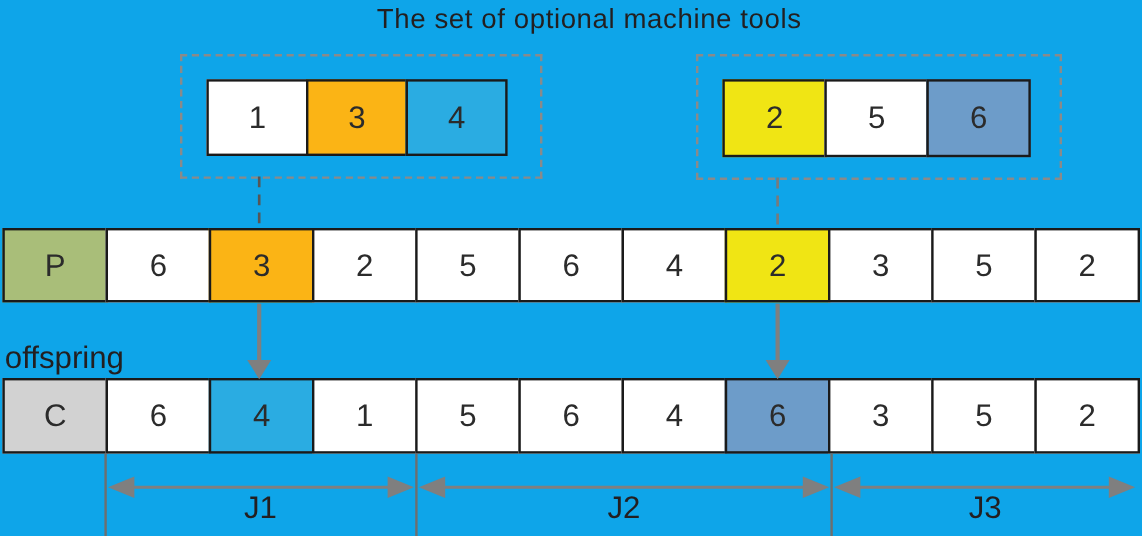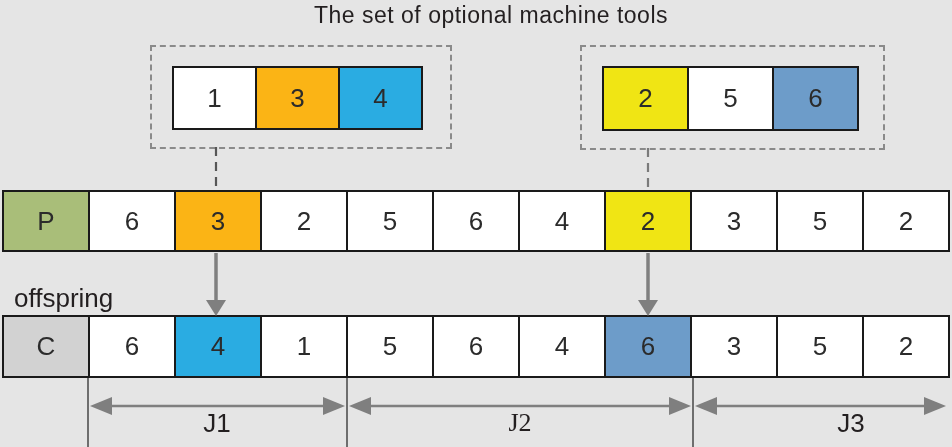--- a/index.html
+++ b/index.html
@@ -1,17 +1,17 @@
 <!DOCTYPE html>
 <html><head>
 <meta charset="utf-8">
 <style>
   html,body{margin:0;padding:0;background:#ffffff;}
   #canvas{
-    position:relative;width:952px;height:447px;background:#e5e5e5;overflow:hidden;
+    position:relative;width:952px;height:447px;background:#0ea5e9;overflow:hidden;
     font-family:"Liberation Sans","DejaVu Sans",sans-serif;color:#231f20;
   }
   .title{
     position:absolute;left:30px;right:0;top:2px;text-align:center;
     font-size:23px;color:#231f20;letter-spacing:0.5px;
   }
   .dashed-box{position:absolute;border:2px dashed #8a8a8a;background:transparent;}
   .set-cells{position:absolute;display:flex;}
   .cell{
     box-sizing:border-box;border:2px solid #1a1a1a;background:#ffffff;
@@ -44,21 +44,21 @@
     <div class="cell set-cell" style="background: rgb(42, 172, 226);">4</div>
   </div>
 
   <div class="dashed-box" style="left:580px;top:45px;width:301px;height:101px;"></div>
   <div class="set-cells" style="left:602px;top:66px;">
     <div class="cell set-cell-r" style="background: rgb(240, 229, 20);">2</div>
     <div class="cell set-cell-r">5</div>
     <div class="cell set-cell-r" style="background: rgb(109, 156, 201);">6</div>
   </div>
 
-  <div class="row-label" style="left:14px;top:283px;">offspring</div>
+  <div class="row-label" style="left:4px;top:283px;">offspring</div>
 
   <div class="chromo-row" style="top:190px;height:62px;">
     <div class="cell" style="background: rgb(169, 190, 121);">P</div>
     <div class="cell">6</div>
     <div class="cell" style="background: rgb(251, 180, 21);">3</div>
     <div class="cell">2</div>
     <div class="cell">5</div>
     <div class="cell">6</div>
     <div class="cell">4</div>
     <div class="cell" style="background: rgb(240, 229, 20);">2</div>
@@ -75,22 +75,22 @@
     <div class="cell">5</div>
     <div class="cell">6</div>
     <div class="cell">4</div>
     <div class="cell" style="background: rgb(109, 156, 201);">6</div>
     <div class="cell">3</div>
     <div class="cell">5</div>
     <div class="cell">2</div>
   </div>
 
   <div class="job-label" style="left:217px;">J1</div>
-  <div class="job-label" style="left:520px;font-family:Liberation Serif, serif;">J2</div>
-  <div class="job-label" style="left:821px;margin-left:30px;">J3</div>
+  <div class="job-label" style="left:520px;">J2</div>
+  <div class="job-label" style="left:821px;">J3</div>
 
   <svg class="overlay" width="952" height="447" viewBox="0 0 952 447">
 
     <g>
       <line x1="216" y1="147" x2="216" y2="189" stroke="#565656" stroke-width="2.2" stroke-dasharray="9 6"></line>
     </g>
     <g>
       <line x1="648" y1="148" x2="648" y2="189" stroke="#7a7a7a" stroke-width="2.2" stroke-dasharray="9 6"></line>
     </g>
 

